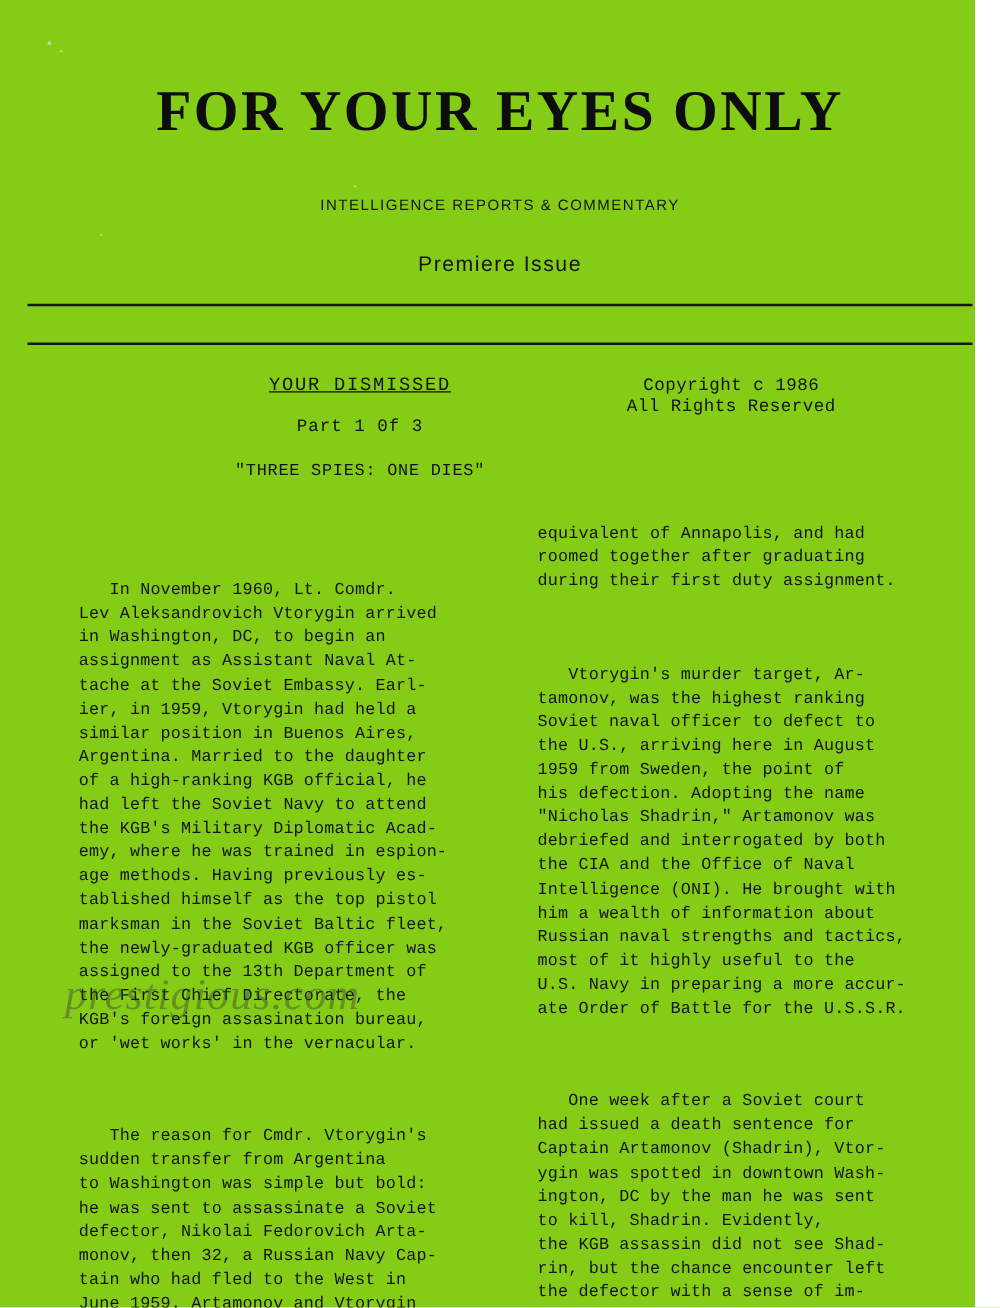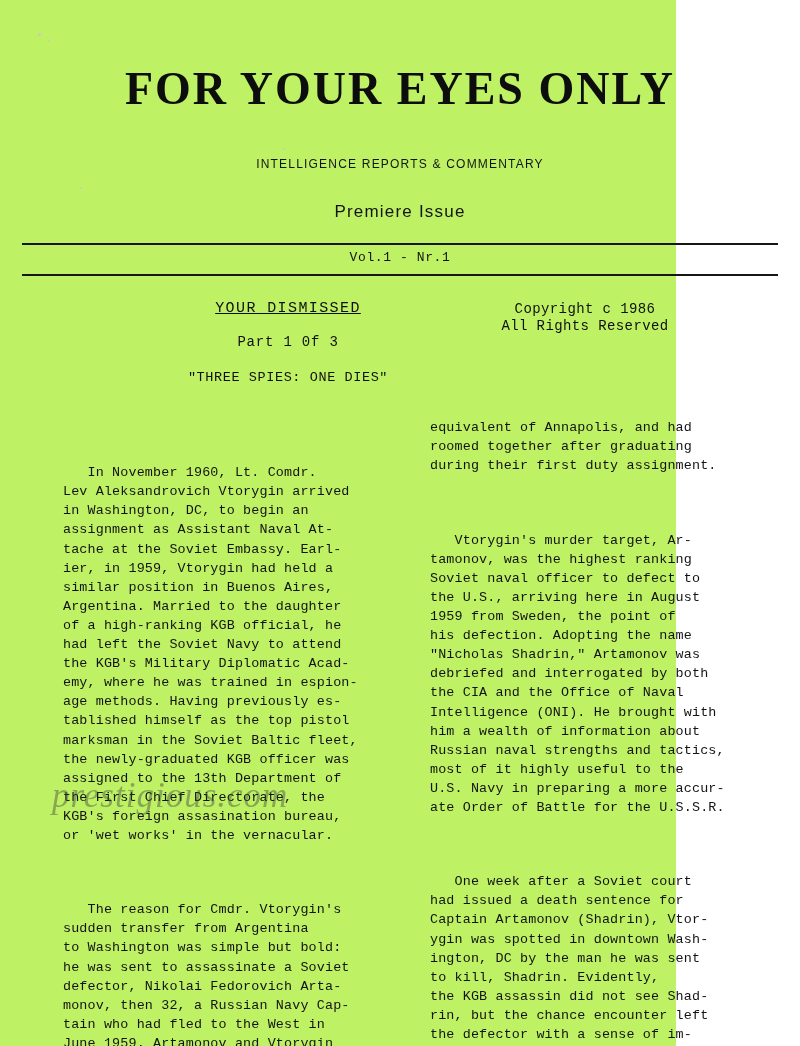--- a/index.html
+++ b/index.html
@@ -11,23 +11,23 @@
     width: 800px;
     height: 1046px;
     position: relative;
     font-family: "Liberation Mono", monospace;
     color: #111111;
     overflow: hidden;
   }
   .page {
     position: absolute;
     left: 0; top: 0;
-    width: 676px;
+    width: 780px;
     height: 1046px;
-    background: #bef264;
+    background: #84cc16;
   }
   
   .speck {
     position: absolute;
     background: #c9c9c5;
     border-radius: 50%;
   }
 
   .masthead {
     position: absolute;
@@ -171,21 +171,20 @@
   <div class="speck" style="left:48px; top:40px; width:2px; height:2px;"></div>
   <div class="speck" style="left:283px; top:148px; width:2px; height:2px;"></div>
   <div class="speck" style="left:80px; top:187px; width:2px; height:2px;"></div>
   <div class="speck" style="left:612px; top:1012px; width:2px; height:2px;"></div>
 
   <div class="masthead">FOR YOUR EYES ONLY</div>
   <div class="subtitle">INTELLIGENCE REPORTS &amp;  COMMENTARY</div>
   <div class="issue">Premiere Issue</div>
 
   <div class="rule top"></div>
-  <div class="volume">Vol.1 - Nr.1</div>
   <div class="rule bottom"></div>
 
   <div class="article-title">YOUR DISMISSED</div>
   <div class="part-label">Part 1 0f 3</div>
   <div class="quote-title">"THREE SPIES: ONE DIES"</div>
 
   <div class="copyright">
     <div>Copyright c 1986</div>
     <div>All Rights Reserved</div>
   </div>

